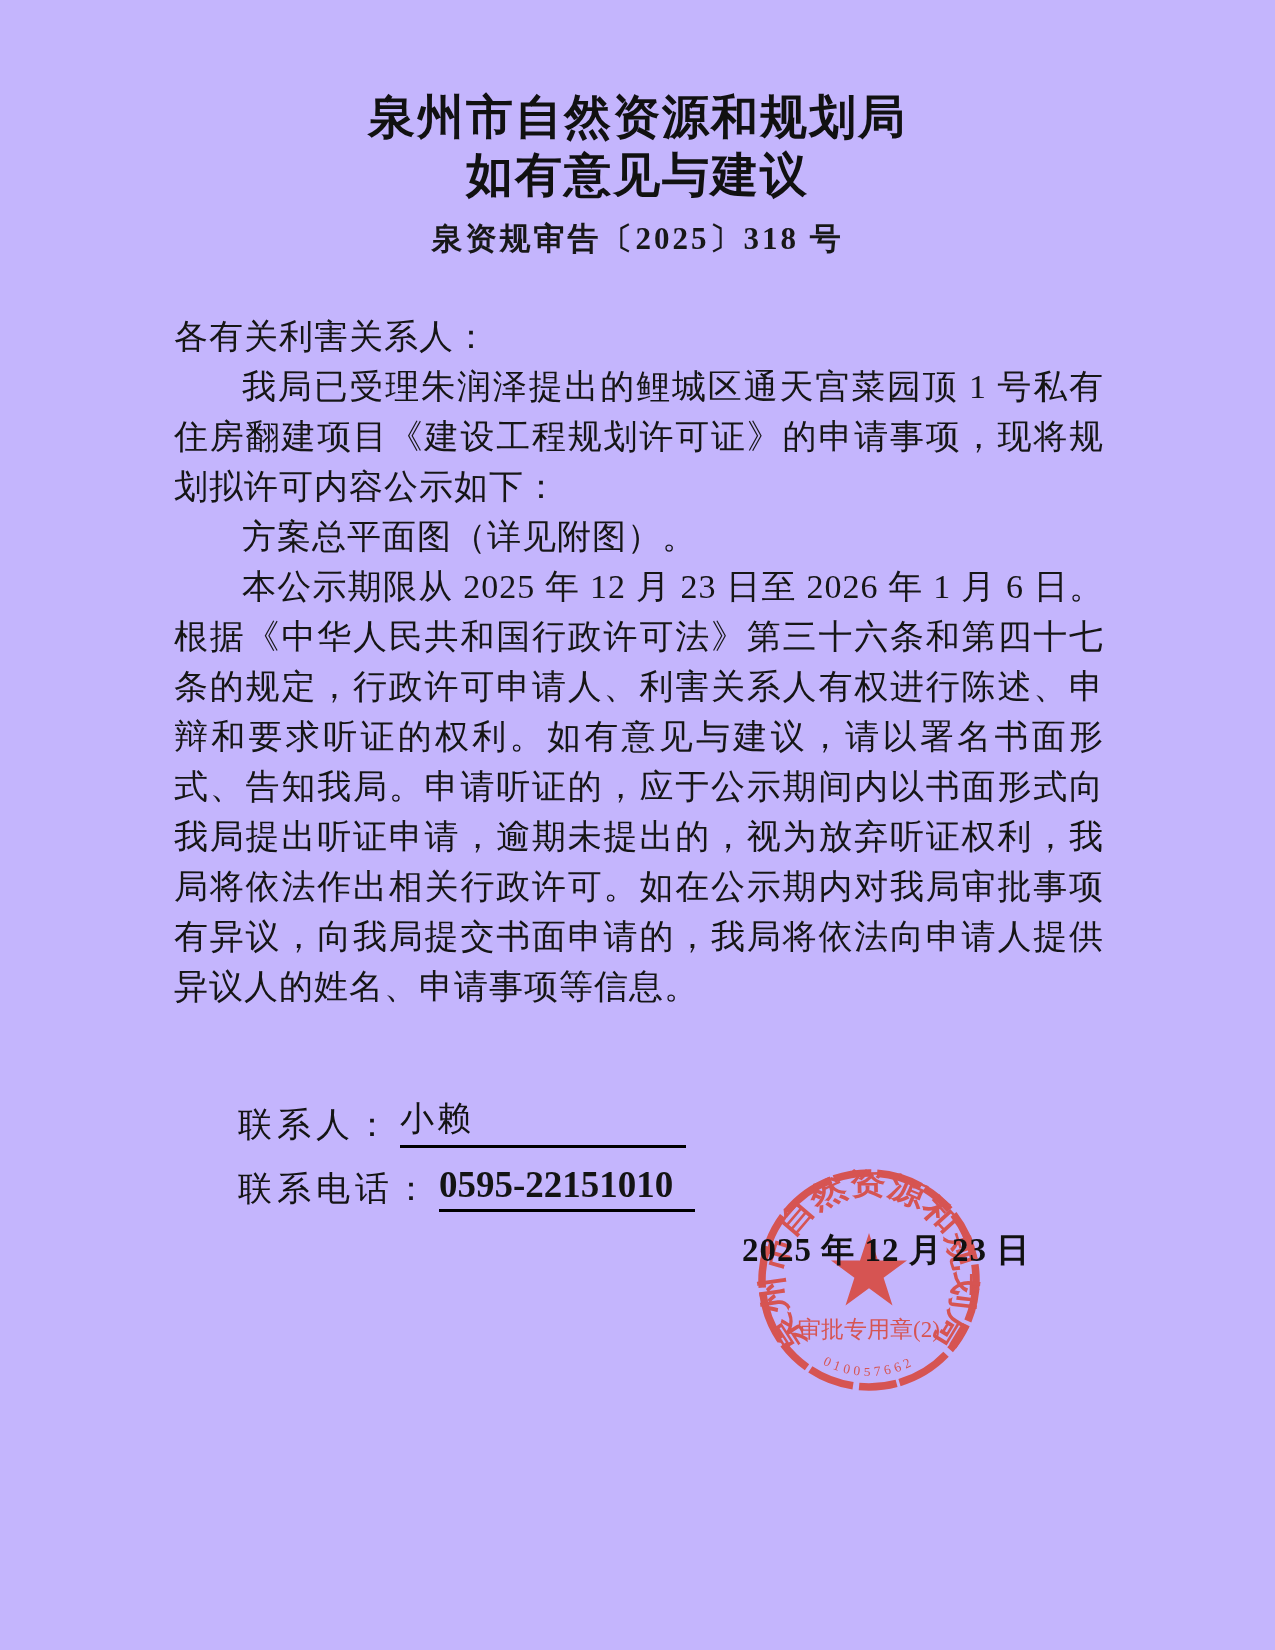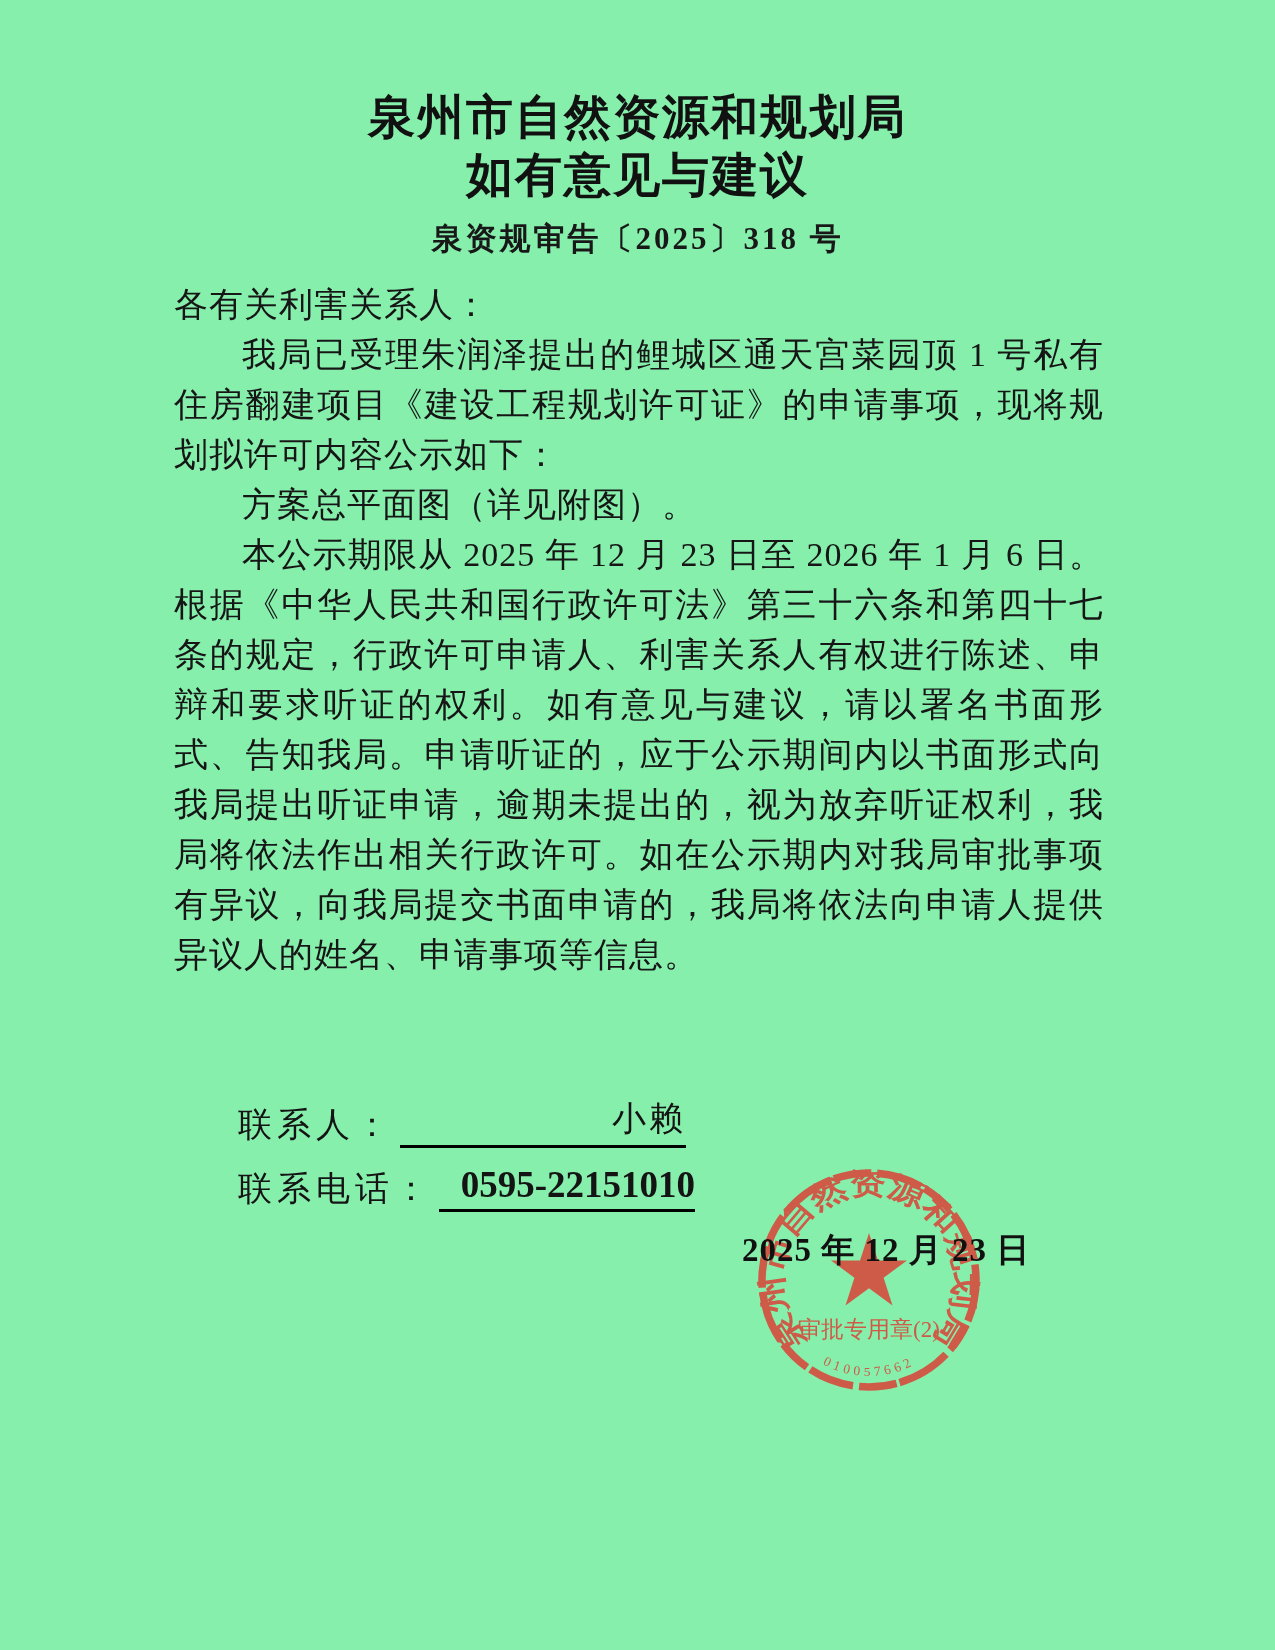--- a/index.html
+++ b/index.html
@@ -2,21 +2,21 @@
 <html><head>
 <meta charset="utf-8">
 <style>
   * { margin: 0; padding: 0; box-sizing: border-box; }
   html, body { background: #e8e8e8; }
   .page {
     position: relative;
     width: 1275px;
     height: 1650px;
     margin: 0 auto;
-    background: #86efac;
+    background: #c4b5fd;
     color: #1b1b1b;
     font-family: "Liberation Serif", "DejaVu Serif", serif;
     overflow: hidden;
   }
   
   .title-block {
     position: absolute;
     top: 88px;
     left: 0;
     width: 100%;
@@ -32,21 +32,21 @@
   .doc-number {
     margin-top: 14px;
     font-size: 31px;
     letter-spacing: 3px;
     color: #181818;
     font-weight: bold;
   }
   
   .doc-body {
     position: absolute;
-    top: 280px;
+    top: 312px;
     left: 174px;
     width: 930px;
     font-size: 34px;
     line-height: 50px;
     letter-spacing: 1px;
     text-align: justify;
     color: #161616;
   }
   .doc-body p.indent { text-indent: 2em; }
   
@@ -59,21 +59,21 @@
   }
   .contact-row {
     display: flex;
     align-items: flex-end;
     height: 52px;
     margin-bottom: 12px;
   }
   .contact-label { letter-spacing: 5px; white-space: nowrap; }
   .contact-value {
     display: inline-block;
-    text-align: right;
+    text-align: left;
     border-bottom: 3px solid #000;
     padding-bottom: 3px;
     margin-left: 6px;
   }
   .contact-value.person { width: 286px; letter-spacing: 3px; }
   .contact-value.phone  { width: 256px; font-weight: bold; font-size: 37px; letter-spacing: 0; }
   
   .seal {
     position: absolute;
     left: 719px;

